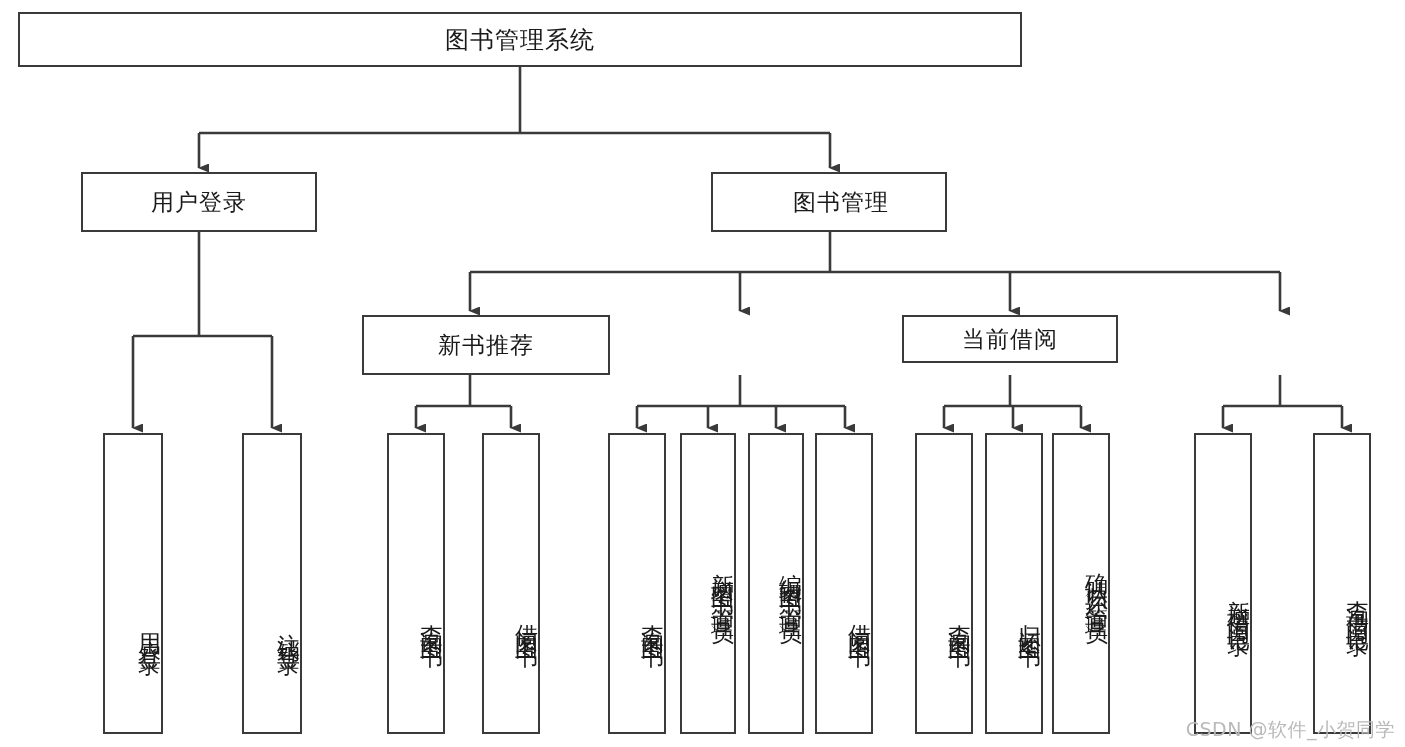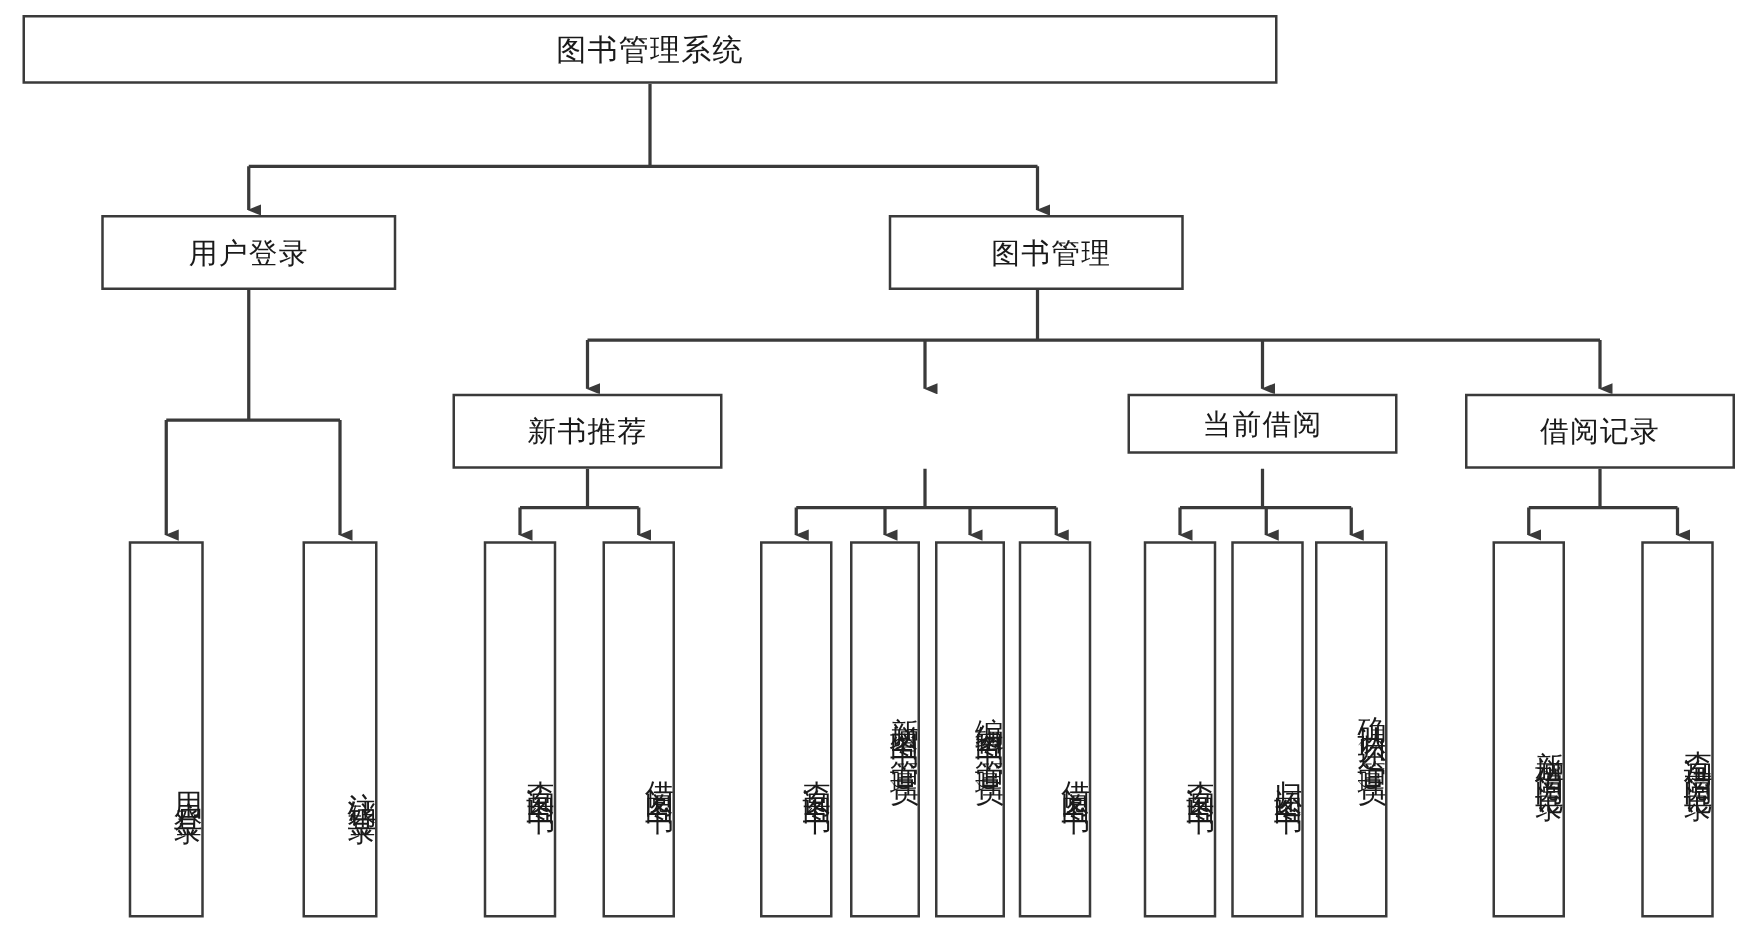--- a/index.html
+++ b/index.html
@@ -118,28 +118,25 @@
     <span>图书管理系统</span>
   </div>
 
   <div class="node h" style="left:81px;top:172px;width:236px;height:60px;">
     <span>用户登录</span>
   </div>
   <div class="node h" style="left:711px;top:172px;width:236px;height:60px;padding-left:24px;">
     <span>图书管理</span>
   </div>
 
-  <div class="node h" style="left:362px;top:315px;width:216px;height:60px;">
+  <div class="node h" style="left:362px;top:315px;width:248px;height:60px;">
     <span>新书推荐</span>
   </div>
   <div class="node h" style="left:902px;top:315px;width:216px;height:48px;">
     <span>当前借阅</span>
-  </div>
-  <div class="node h" style="left:1172px;top:315px;width:216px;height:60px;">
-    <span>借阅记录</span>
   </div>
 
   <div class="node v" style="left:103px;top:433px;width:60px;height:301px;padding-top:90px;">
     <span>用户登录</span>
   </div>
   <div class="node v" style="left:242px;top:433px;width:60px;height:301px;padding-top:90px;">
     <span>注销登录</span>
   </div>
 
   <div class="node v" style="left:387px;top:433px;width:58px;height:301px;padding-top:72px;">
@@ -172,14 +169,15 @@
     <span>确认归还（管理员）</span>
   </div>
 
   <div class="node v" style="left:1194px;top:433px;width:58px;height:301px;padding-top:38px;">
     <span>新增借阅记录</span>
   </div>
   <div class="node v" style="left:1313px;top:433px;width:58px;height:301px;padding-top:38px;">
     <span>查询借阅记录</span>
   </div>
 
+  <div class="watermark">CSDN @软件_小贺同学</div>
 
 </div>
 
 </body></html>

